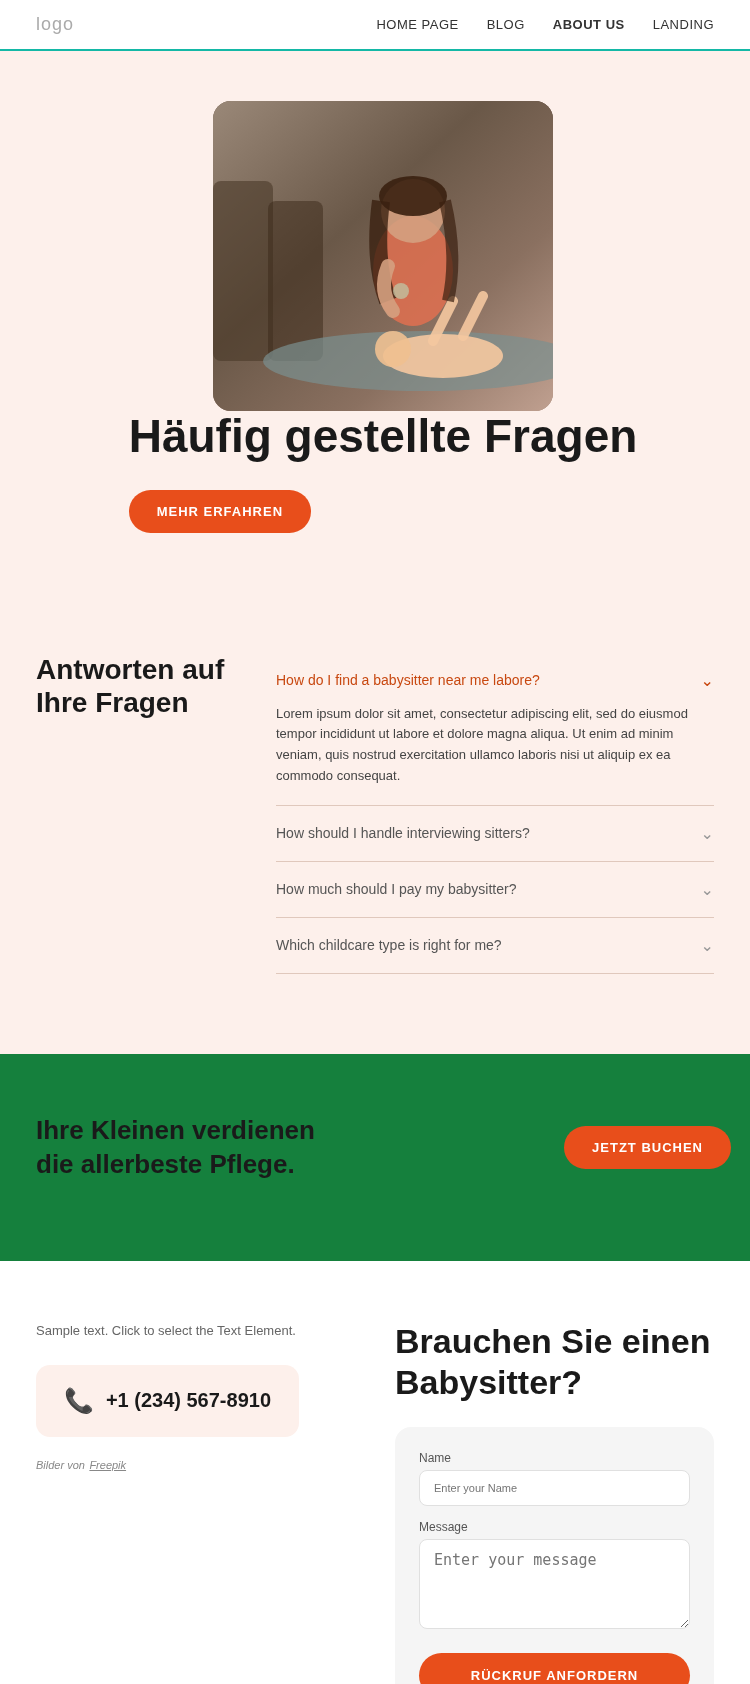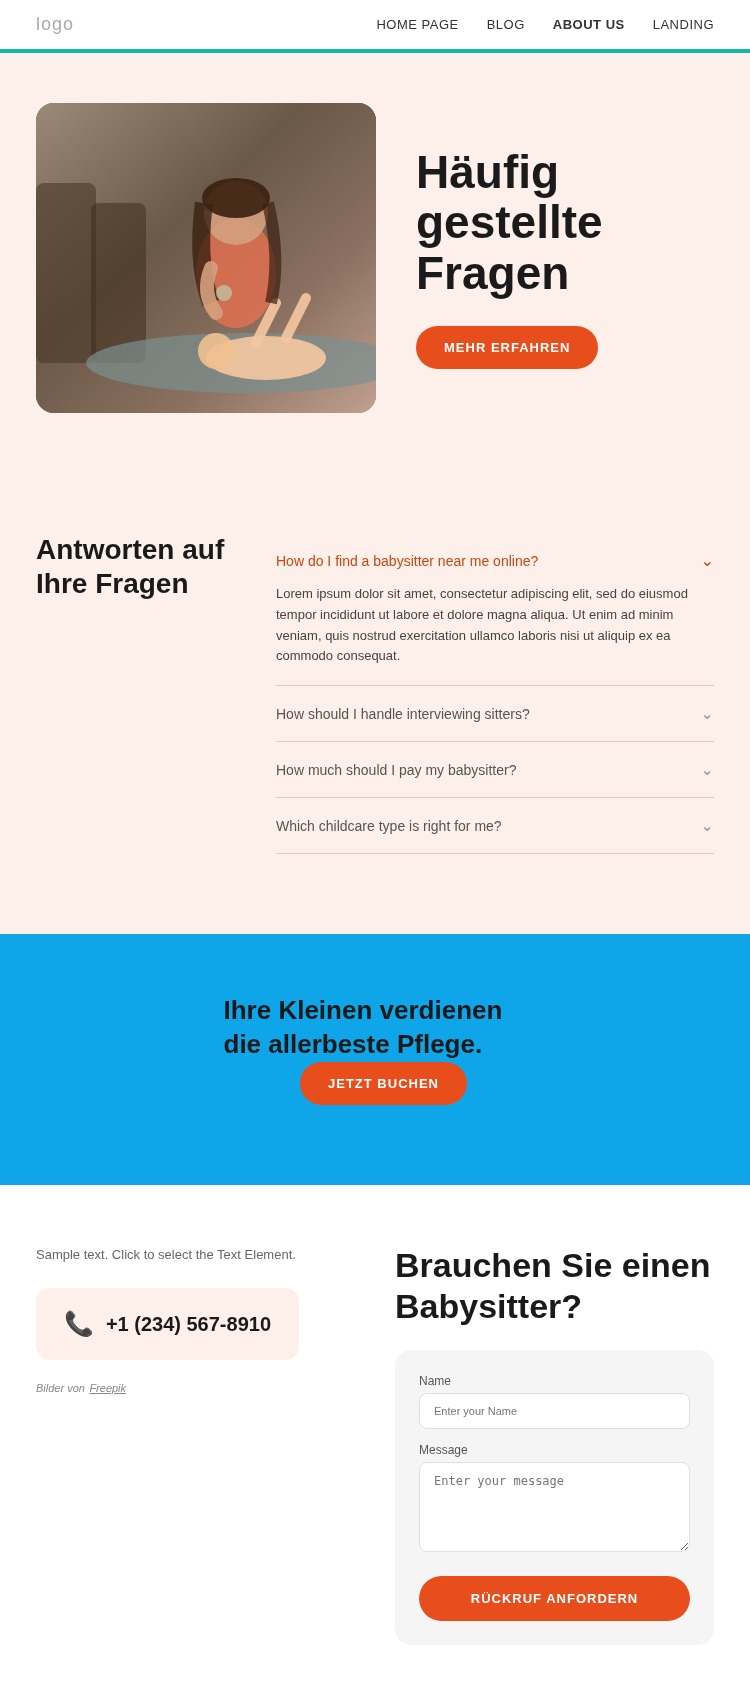--- a/index.html
+++ b/index.html
@@ -1,31 +1,31 @@
 <!DOCTYPE html>
 <html><head>
   <meta charset="utf-8">
   <style>
     * { margin: 0; padding: 0; box-sizing: border-box; }
     body { font-family: 'Segoe UI', Arial, sans-serif; width: 750px; background: #fff; }
 
     
     .navbar {
       display: flex; align-items: center; justify-content: space-between;
-      padding: 14px 36px; background: #fff; border-bottom: 4px solid #14b8a6;
+      padding: 14px 36px; background: #fff; border-bottom: 2px solid #14b8a6;
     }
     .nav-logo { font-size: 18px; color: #aaa; letter-spacing: 1px; }
     .nav-links { display: flex; gap: 28px; }
     .nav-link { font-size: 13px; color: #333; text-decoration: none; letter-spacing: 0.5px; cursor: pointer; }
     .nav-link.active { font-weight: 700; text-align: right; }
 
     
     .hero {
       background: #fdf0eb; padding: 50px 20px 60px 36px;
-      display: flex; align-items: center; gap: 40px;
+      display: flex; align-items: center;  flex-direction: column;
     }
     .hero-image {
       width: 340px; height: 310px; border-radius: 18px; overflow: hidden; flex-shrink: 0;
       background: #c8b8b0;
     }
     .hero-text { flex: 1; }
     .hero-title { font-size: 46px; font-weight: 900; color: #1a1a1a; line-height: 1.1; margin-bottom: 28px; }
     .btn-orange {
       background: #e84e1b; color: #fff; border: none; border-radius: 50px;
       padding: 14px 28px; font-size: 13px; font-weight: 700; letter-spacing: 1px;
@@ -44,22 +44,22 @@
     .faq-item-header {
       display: flex; justify-content: space-between; align-items: center; cursor: pointer;
     }
     .faq-question { font-size: 14px; color: #c84810; font-weight: 500; }
     .faq-chevron { color: #c84810; font-size: 16px; }
     .faq-answer { font-size: 13px; color: #444; line-height: 1.6; margin-top: 14px; padding-right: 10px; }
     .faq-question-dark { font-size: 14px; color: #555; font-weight: 400; }
 
     
     .cta-section {
-      background: #0ea5e9; padding: 60px 19px 80px 36px;
-      display: flex; align-items: center; justify-content: space-between; flex-direction: column;
+      background: #15803d; padding: 60px 19px 80px 36px;
+      display: flex; align-items: center; justify-content: space-between;
     }
     .cta-title { font-size: 26px; font-weight: 900; color: #1a1a1a; line-height: 1.3; max-width: 320px; }
 
     
     .contact-section {
       background: #fff; padding: 60px 36px 60px 36px;
       display: flex; gap: 40px; align-items: flex-start;
     }
     .contact-left { flex: 1; }
     .contact-heading { font-size: 14px; font-weight: 700; color: #1a1a1a; margin-bottom: 8px; }
@@ -79,21 +79,21 @@
       background: #f5f5f5; border-radius: 16px; padding: 24px;
     }
     .form-group { margin-bottom: 14px; }
     .form-label { font-size: 12px; color: #555; margin-bottom: 5px; display: block; }
     .form-input {
       width: 100%; padding: 11px 14px; border: 1px solid #e0e0e0; border-radius: 8px;
       background: #fff; font-size: 11px; color: #999; outline: none;
     }
     .form-textarea {
       width: 100%; padding: 11px 14px; border: 1px solid #e0e0e0; border-radius: 8px;
-      background: #fff; font-size: 12px; color: #999; resize: vertical; height: 90px; outline: none;
+      background: #fff; font-size: 15px; color: #999; resize: vertical; height: 90px; outline: none;
     }
     .btn-submit {
       width: 100%; background: #e84e1b; color: #fff; border: none; border-radius: 50px;
       padding: 15px; font-size: 13px; font-weight: 700; letter-spacing: 1px;
       cursor: pointer; text-transform: uppercase; margin-top: 6px;
     }
 
     
     .mom-baby-bg {
       width: 100%; height: 100%; position: relative; overflow: hidden;
@@ -164,21 +164,21 @@
 
 <section class="faq-section">
   <div class="faq-inner">
     <div class="faq-left">
       <h2 class="faq-left-title">Antworten auf Ihre Fragen</h2>
     </div>
     <div class="faq-right">
 
       <div class="faq-item">
         <div class="faq-item-header">
-          <span class="faq-question">How do I find a babysitter near me online?</span>
+          <span class="faq-question">How do I find a babysitter near me labore?</span>
           <span class="faq-chevron">⌄</span>
         </div>
         <p class="faq-answer">Lorem ipsum dolor sit amet, consectetur adipiscing elit, sed do eiusmod tempor incididunt ut labore et dolore magna aliqua. Ut enim ad minim veniam, quis nostrud exercitation ullamco laboris nisi ut aliquip ex ea commodo consequat.</p>
       </div>
 
       <div class="faq-item">
         <div class="faq-item-header">
           <span class="faq-question-dark">How should I handle interviewing sitters?</span>
           <span class="faq-chevron" style="color:#999">⌄</span>
         </div>

